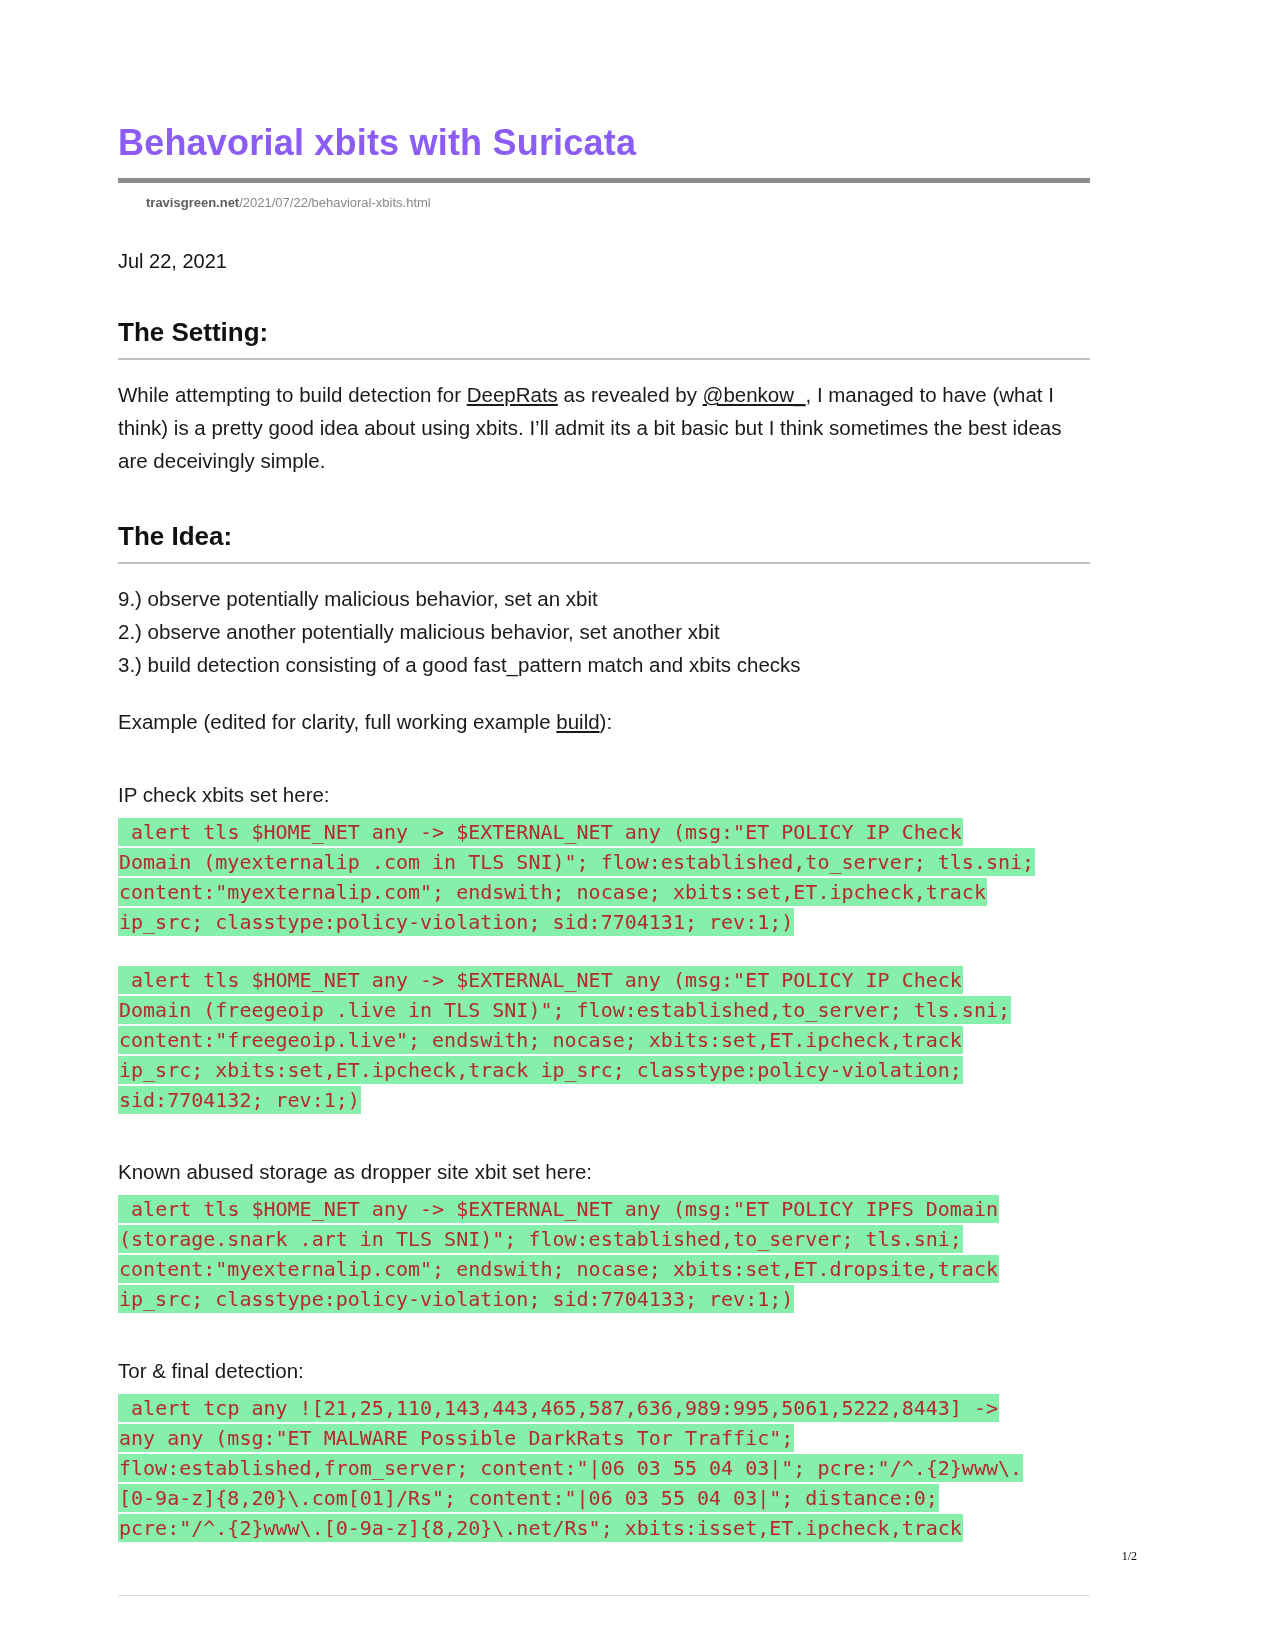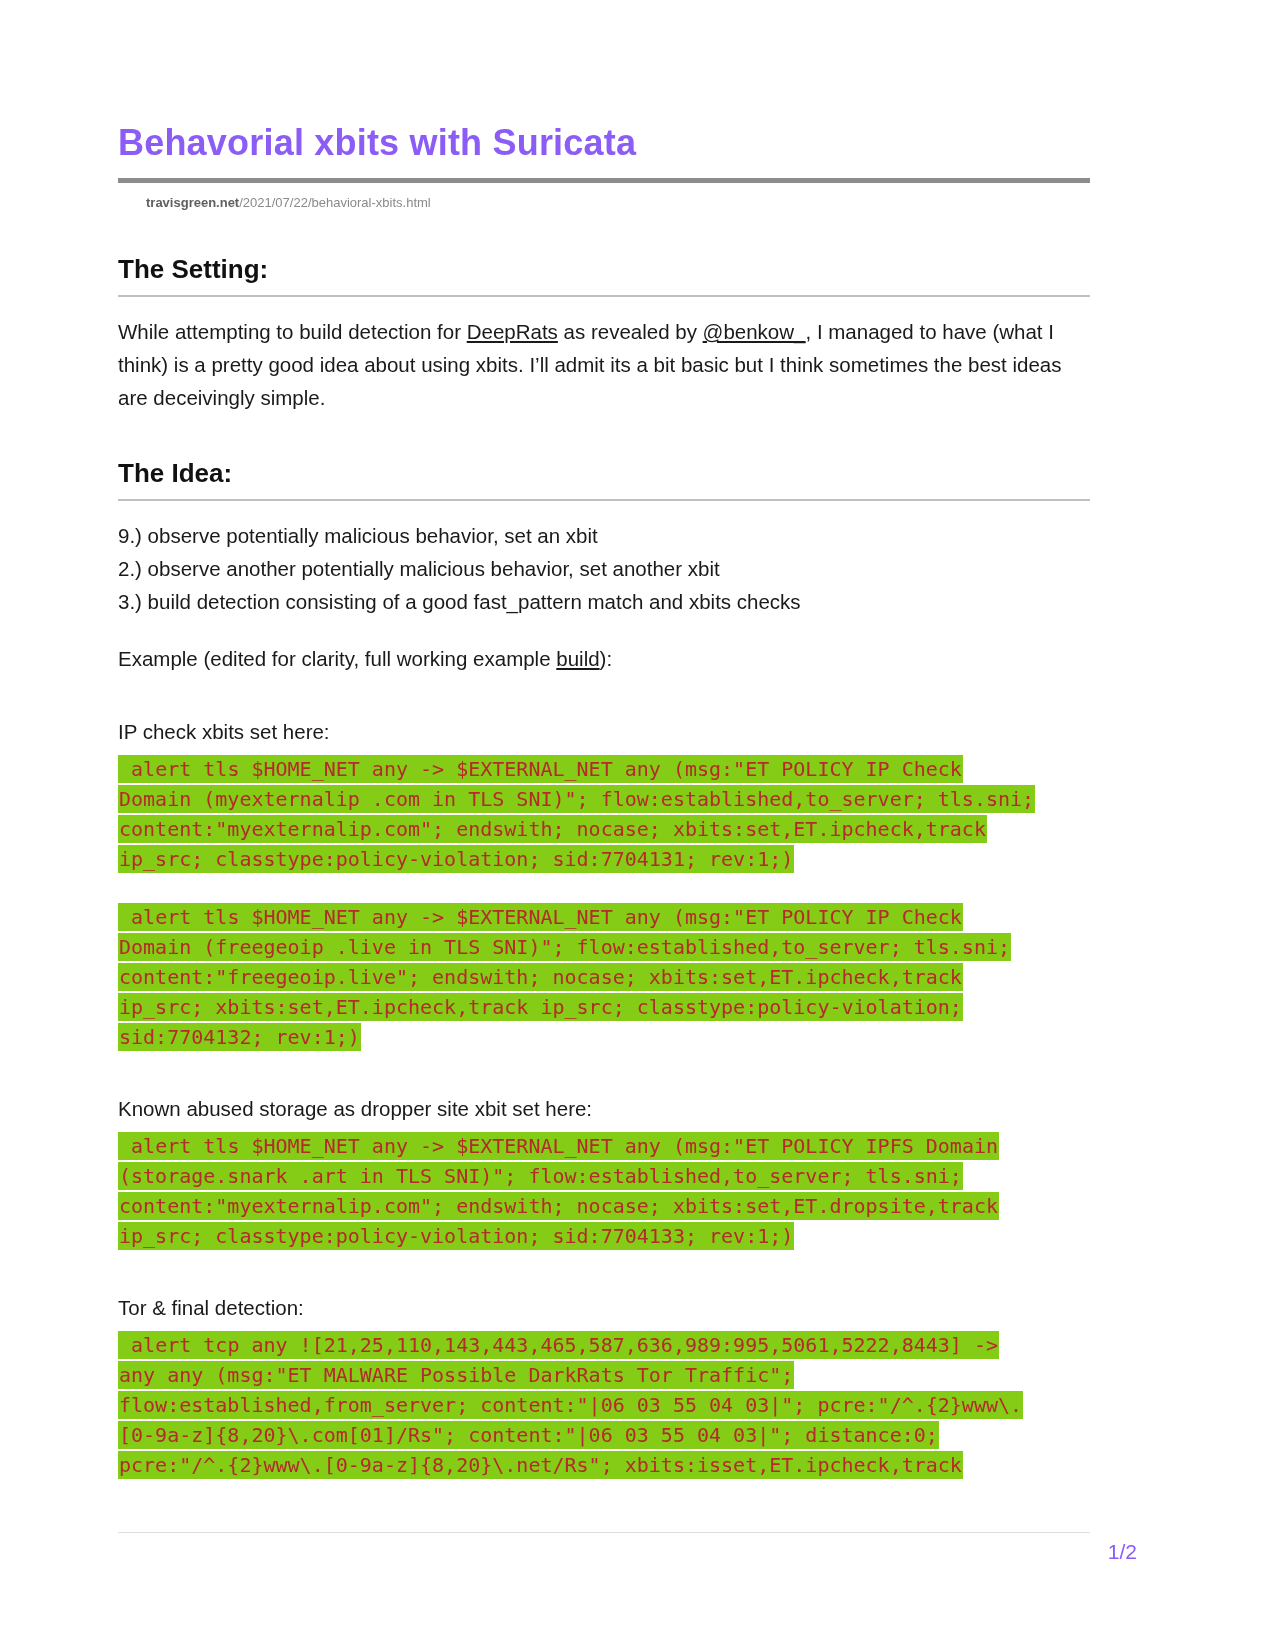--- a/index.html
+++ b/index.html
@@ -81,50 +81,52 @@
   }
   p.code-para {
     font-family: "DejaVu Sans Mono", monospace;
     font-size: 20px;
     line-height: 30px;
     margin: 0 0 28px 0;
   }
   p.code-para code {
     font-family: inherit;
     white-space: pre-wrap;
-    background: #84cc16;
+    background: #86efac;
     color: #b52a2a;
     padding: 2px 1px;
     -webkit-box-decoration-break: clone;
     box-decoration-break: clone;
   }
 
   hr.bottom-rule {
     border: none;
     border-top: 1px solid #dddddd;
     margin-top: 52px;
   }
 
   .page-number {
     position: absolute;
     right: 138px;
     bottom: 86px;
-    font-size: 21px;
-    color: #8b5cf6;
+    font-size: 12px;
+    color: #000000;
+    font-family: Liberation Serif, serif;
   }
 </style>
 </head>
 <body>
 
 <div class="page">
 
   <header>
     <h1 class="article-title">Behavorial xbits with Suricata</h1>
     <hr class="title-rule">
     <p class="source"><span class="source-domain">travisgreen.net</span><span class="source-path">/2021/07/22/behavioral-xbits.html</span></p>
+    <p class="date">Jul 22, 2021</p>
   </header>
 
   <section>
     <h2 class="section-heading">The Setting:</h2>
     <hr class="section-rule">
     <p class="body-text"><span>While attempting to build detection for </span><a href="#" class="inline-link">DeepRats</a><span> as revealed by </span><a href="#" class="inline-link">@benkow_</a><span>, I managed to have (what I think) is a pretty good idea about using xbits. I’ll admit its a bit basic but I think sometimes the best ideas are deceivingly simple.</span></p>
   </section>
 
   <section>
     <h2 class="section-heading">The Idea:</h2>

